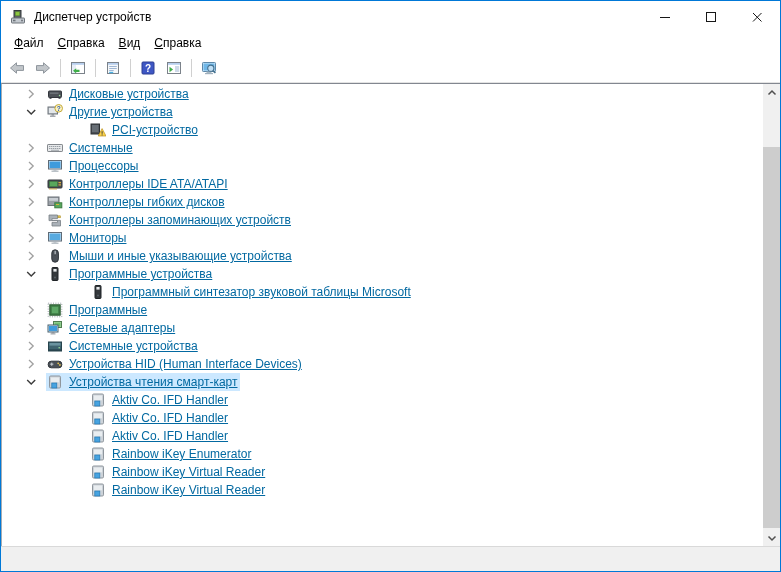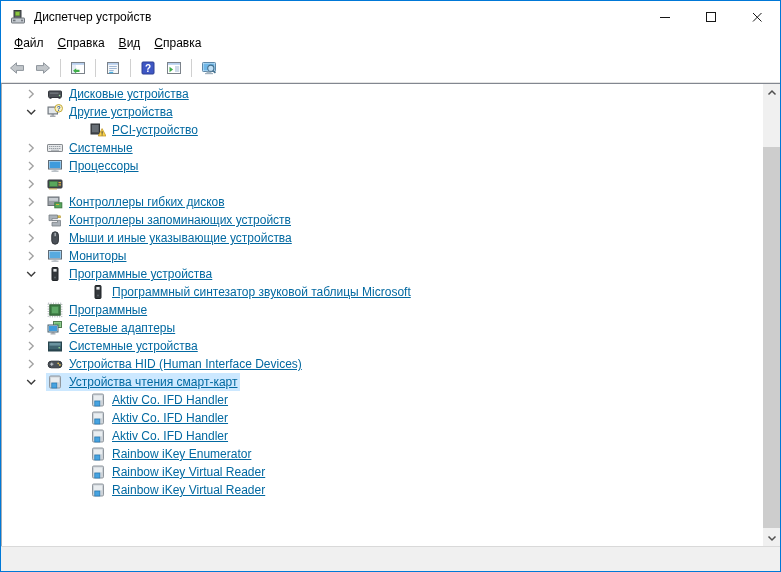--- a/index.html
+++ b/index.html
@@ -288,20 +288,21 @@
                 <rect x="11.5" y="6" width="2.5" height="1.2" fill="#d9b13b"></rect>
                 <rect x="11.5" y="8.3" width="2.5" height="1.2" fill="#d9b13b"></rect>
                 <g fill="#caa23a">
                   <rect x="2.5" y="12" width="1" height="1.8"></rect>
                   <rect x="4.5" y="12" width="1" height="1.8"></rect>
                   <rect x="6.5" y="12" width="1" height="1.8"></rect>
                   <rect x="8.5" y="12" width="1" height="1.8"></rect>
                 </g>
               </svg>
             </span>
+            <span class="tree-label">Контроллеры IDE ATA/ATAPI</span>
           </span>
         </div>
         <div class="tree-row">
           <span class="chev">
             <svg width="16" height="16" viewBox="0 0 16 16">
               <polyline points="6,4 10.2,8 6,12" fill="none" stroke="#a0a0a0" stroke-width="1.3"></polyline>
             </svg>
           </span>
           <span class="row-content">
             <span class="ico tree-icon">
@@ -333,44 +334,44 @@
         </div>
         <div class="tree-row">
           <span class="chev">
             <svg width="16" height="16" viewBox="0 0 16 16">
               <polyline points="6,4 10.2,8 6,12" fill="none" stroke="#a0a0a0" stroke-width="1.3"></polyline>
             </svg>
           </span>
           <span class="row-content">
             <span class="ico tree-icon">
               <svg width="16" height="16" viewBox="0 0 16 16">
-                <rect x="4.8" y="1.8" width="6.6" height="12.4" rx="3.3" fill="#4a5057" stroke="#2f3439"></rect>
-                <rect x="7.6" y="2.8" width="1.1" height="3.6" fill="#c7ccd1"></rect>
-                <line x1="8.1" y1="6.4" x2="8.1" y2="7.6" stroke="#2f3439" stroke-width="0.8"></line>
-              </svg>
-            </span>
-            <span class="tree-label">Мыши и иные указывающие устройства</span>
-          </span>
-        </div>
-        <div class="tree-row">
-          <span class="chev">
-            <svg width="16" height="16" viewBox="0 0 16 16">
-              <polyline points="6,4 10.2,8 6,12" fill="none" stroke="#a0a0a0" stroke-width="1.3"></polyline>
-            </svg>
-          </span>
-          <span class="row-content">
-            <span class="ico tree-icon">
-              <svg width="16" height="16" viewBox="0 0 16 16">
                 <rect x="1.5" y="2.5" width="13" height="8.5" fill="#d7e9f8" stroke="#5f6b76"></rect>
                 <rect x="2.5" y="3.5" width="11" height="6.5" fill="#57aae0"></rect>
                 <rect x="6.5" y="11" width="3" height="1.6" fill="#aab2ba"></rect>
                 <rect x="4.5" y="12.6" width="7" height="1.2" fill="#aab2ba"></rect>
               </svg>
             </span>
             <span class="tree-label">Мониторы</span>
+          </span>
+        </div>
+        <div class="tree-row">
+          <span class="chev">
+            <svg width="16" height="16" viewBox="0 0 16 16">
+              <polyline points="6,4 10.2,8 6,12" fill="none" stroke="#a0a0a0" stroke-width="1.3"></polyline>
+            </svg>
+          </span>
+          <span class="row-content">
+            <span class="ico tree-icon">
+              <svg width="16" height="16" viewBox="0 0 16 16">
+                <rect x="4.8" y="1.8" width="6.6" height="12.4" rx="3.3" fill="#4a5057" stroke="#2f3439"></rect>
+                <rect x="7.6" y="2.8" width="1.1" height="3.6" fill="#c7ccd1"></rect>
+                <line x1="8.1" y1="6.4" x2="8.1" y2="7.6" stroke="#2f3439" stroke-width="0.8"></line>
+              </svg>
+            </span>
+            <span class="tree-label">Мыши и иные указывающие устройства</span>
           </span>
         </div>
         <div class="tree-row">
           <span class="chev">
             <svg width="16" height="16" viewBox="0 0 16 16">
               <polyline points="4.2,6 8.2,10 12.2,6" fill="none" stroke="#3c3c3c" stroke-width="1.4"></polyline>
             </svg>
           </span>
           <span class="row-content">
             <span class="ico tree-icon">

